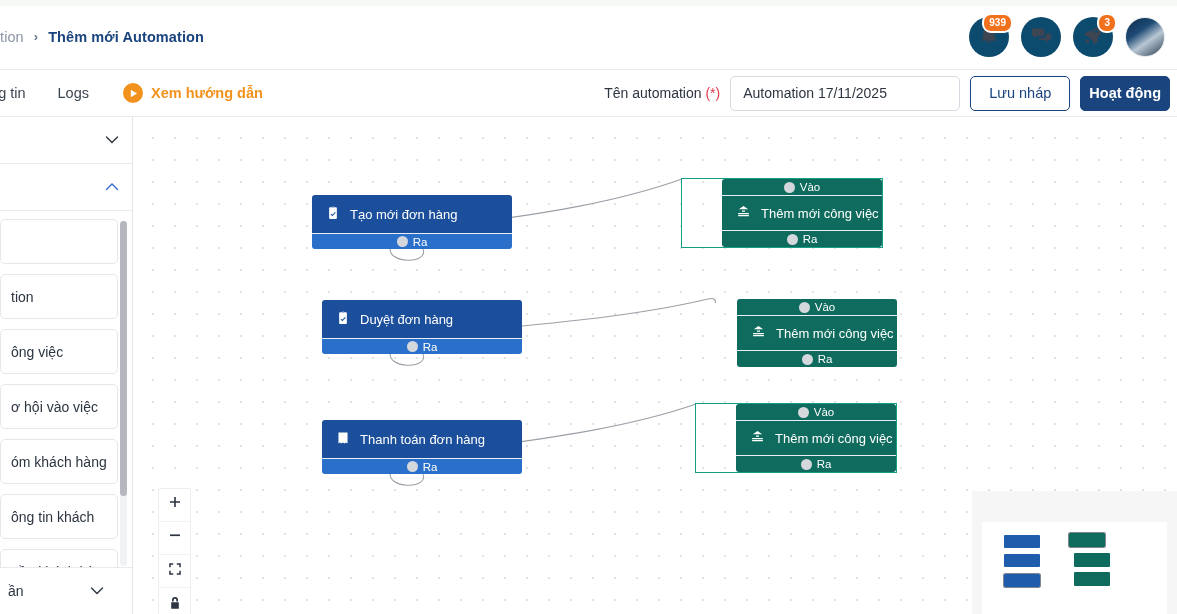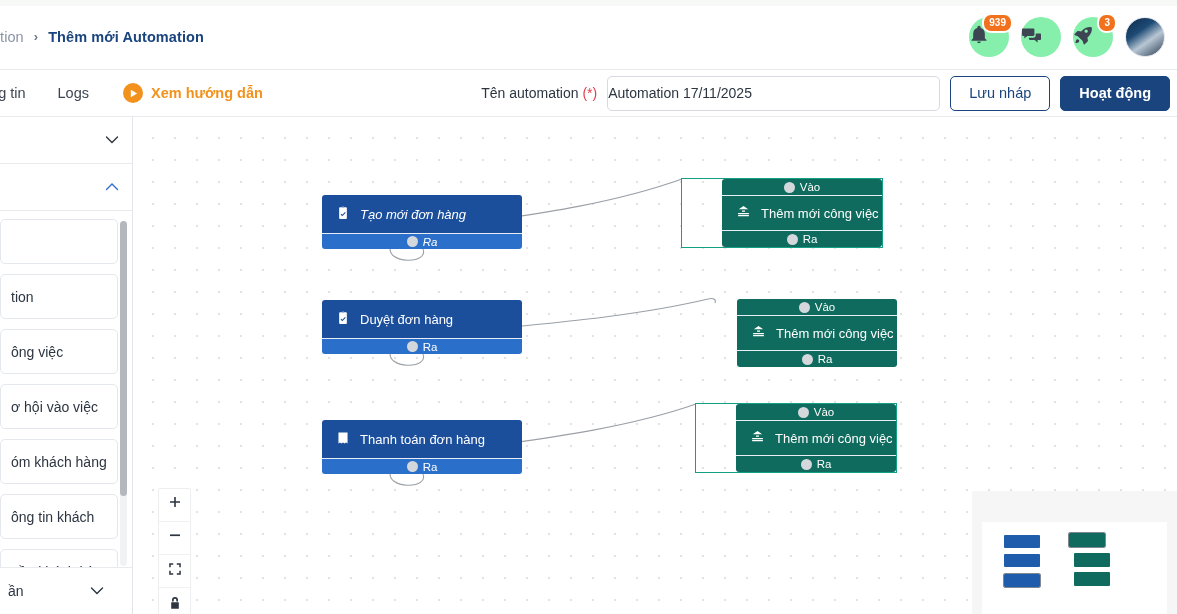--- a/index.html
+++ b/index.html
@@ -22,21 +22,21 @@
     background: #f7f9f7;
   }
   .breadcrumb { display: flex; align-items: center; padding-left: 0; gap: 6px; margin-top: 4px; }
   .bc-prev { font-size: 14.5px; color: #8a94a6; letter-spacing: .1px; }
   .bc-sep { font-size: 13px; color: #6b7787; font-weight: bold; padding: 0 4px; }
   .bc-current { font-size: 14.5px; color: #19447e; font-weight: bold; letter-spacing: .1px; }
 
   .top-actions { display: flex; align-items: center; gap: 12px; padding-right: 12px; margin-top: 4px; }
   .icon-btn {
     position: relative; width: 40px; height: 40px; border-radius: 50%;
-    background: #86efac; display: flex; align-items: center; justify-content: flex-start;
+    background: #0c4a6e; display: flex; align-items: center; justify-content: center;
     cursor: pointer;
   }
   .icon-btn svg { width: 20px; height: 20px; fill: #3c4551; }
   .badge {
     position: absolute; top: -4px; right: -4px;
     background: #f2711c; color: #fff; border-radius: 9px;
     font-size: 10px; font-weight: bold; line-height: 1;
     padding: 3px 5px; min-width: 18px; text-align: center;
     border: 2px solid #fff;
   }
@@ -68,36 +68,36 @@
   }
   .play-circle svg { width: 9px; height: 9px; fill: #fff; margin-left: 1px; }
   .guide-text { font-size: 14.5px; color: #f2921d; font-weight: bold; }
 
   .toolbar-right {
     margin-left: auto; display: flex; align-items: center; gap: 10px; padding-right: 7px;
   }
   .field-label { font-size: 14px; color: #2c3540; white-space: nowrap; }
   .req { color: #e0414f; }
   .name-input {
-    width: 333px; height: 35px; border: 1px solid #d6dae0; border-radius: 5px;
-    font-size: 14px; color: #2c3540; padding: 0 0;
+    width: 230px; height: 35px; border: 1px solid #d6dae0; border-radius: 5px;
+    font-size: 14px; color: #2c3540; padding: 0 12px;
     font-family: "Liberation Sans", sans-serif; background: #fff; outline: none;
   }
   .btn {
     height: 35px; border-radius: 5px; font-size: 14.5px; cursor: pointer;
     display: flex; align-items: center; justify-content: center;
     font-family: "Liberation Sans", sans-serif; white-space: nowrap;
   }
   .btn-outline {
     background: #fff; color: #19447e; border: 1px solid #19447e;
     padding: 0 18px; font-weight: normal;
   }
   .btn-primary {
     background: #19447e; color: #fff; border: 1px solid #19447e;
-    padding: 0 18px; font-weight: bold;
+    padding: 0 8px; font-weight: bold;
   }
 
   
   .sidebar {
     position: absolute; left: 0; top: 117px; width: 133px; height: 497px;
     background: #fff; border-right: 1px solid #e2e5e9; overflow: hidden;
   }
   .acc-head {
     height: 47px; border-bottom: 1px solid #e8eaed;
     display: flex; align-items: center; justify-content: flex-end;
@@ -319,21 +319,21 @@
   <div class="canvas">
 
     <svg class="edges">
       <g fill="none" stroke="#9aa0a6" stroke-width="1.1">
         <path d="M 289 130 C 300 148, 250 148, 258 128 C 268 104, 420 108, 549 62"></path>
         <path d="M 289 235 C 300 253, 250 253, 258 233 C 268 210, 440 214, 575 182 C 582 180, 583 184, 582 186"></path>
         <path d="M 289 355 C 300 373, 250 373, 258 353 C 268 330, 440 330, 563 287"></path>
       </g>
     </svg>
 
-    <div class="node node-blue" style="left:189px; top:78px;font-style:italic;">
+    <div class="node node-blue" style="left:179px; top:78px;">
       <div class="nb-body">
         <span>
           <svg viewBox="0 0 24 24">
               <path d="M17 2h-3.2a2 2 0 0 0-3.6 0H7a1.6 1.6 0 0 0-1.6 1.6v17A1.6 1.6 0 0 0 7 22.2h10a1.6 1.6 0 0 0 1.6-1.6v-17A1.6 1.6 0 0 0 17 2zm-5-.2a.9.9 0 1 1 0 1.8.9.9 0 0 1 0-1.8zm-1.2 15.6-3-3 1.3-1.3 1.7 1.7 4.6-4.6 1.3 1.3z"></path>
             </svg>
         </span>
         <span>Tạo mới đơn hàng</span>
       </div>
       <div class="nb-foot">
         <span class="port"></span>

